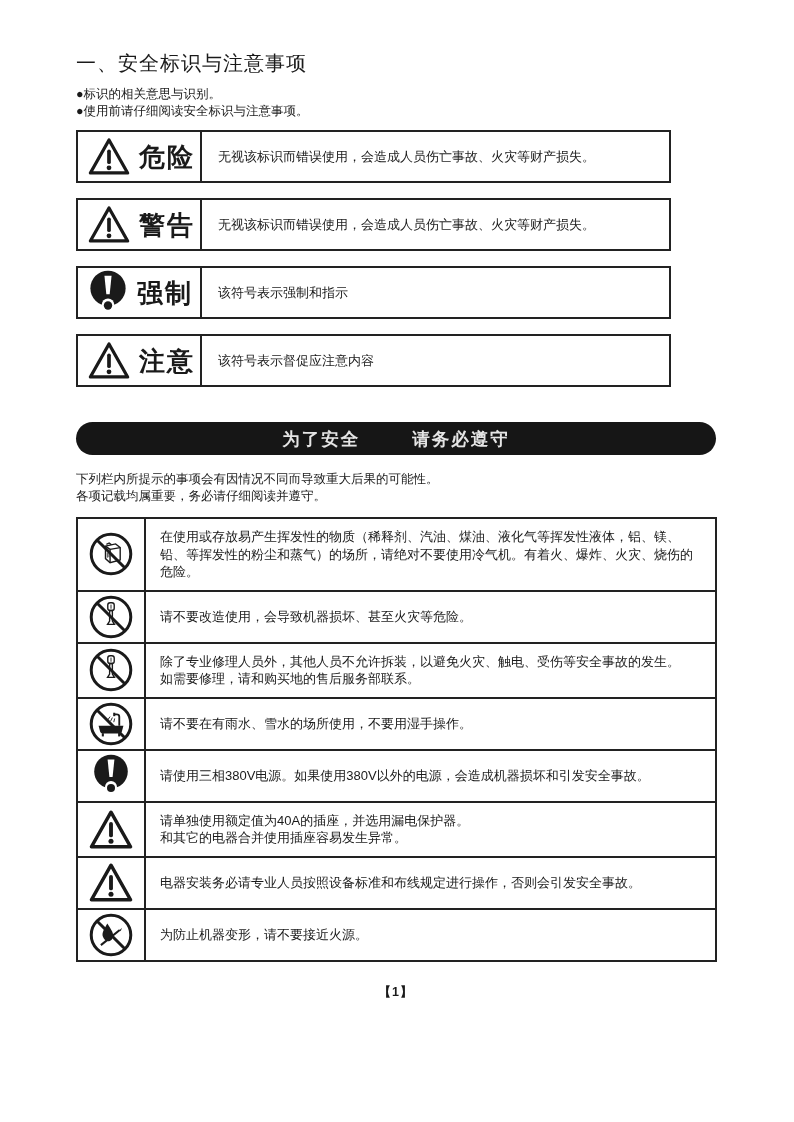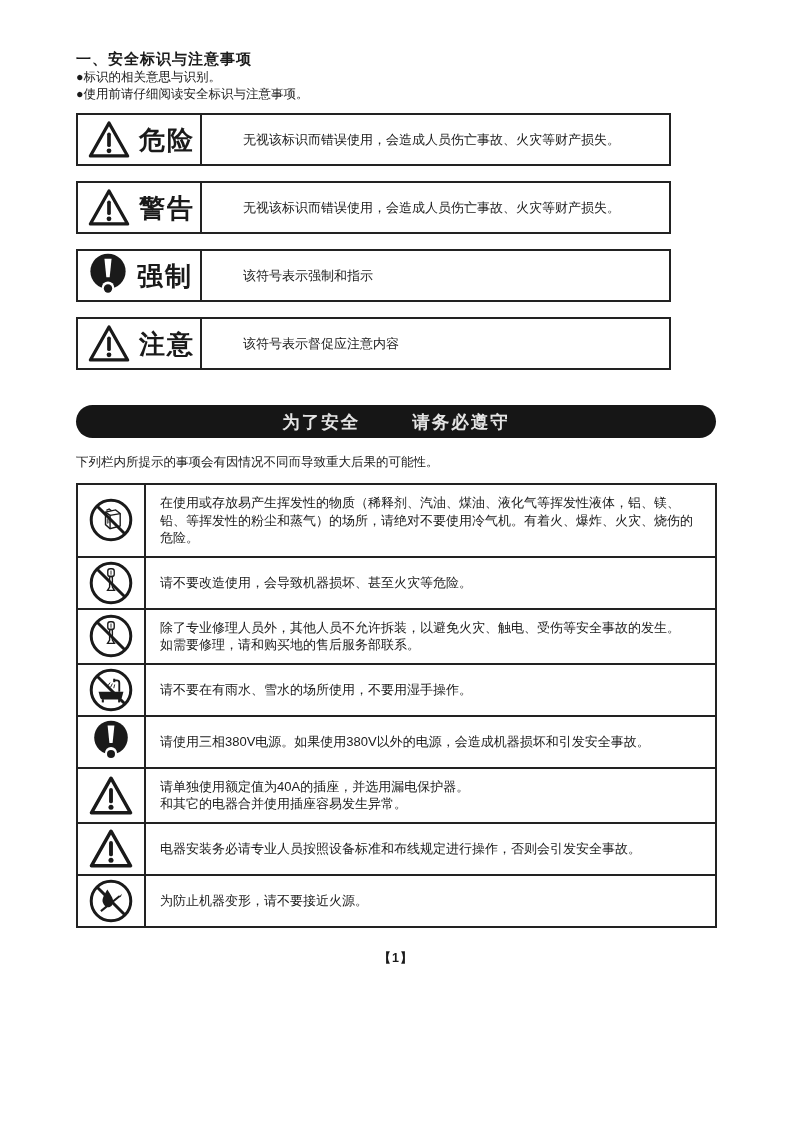--- a/index.html
+++ b/index.html
@@ -3,35 +3,35 @@
 <meta charset="utf-8">
 <style>
   * { margin:0; padding:0; box-sizing:border-box; }
   html,body { background:#e8e8e8; }
   .page {
     width:794px; height:1122px; margin:0 auto; background:#ffffff;
     position:relative; color:#1a1a1a;
     font-family:"Liberation Sans","DejaVu Sans",sans-serif;
     padding:50px 78px 0 76px; overflow:hidden;
   }
-  .title { font-size:15px; font-weight:bold; letter-spacing:1px; margin-bottom:0; }
+  .title { font-size:20px; font-weight:normal; letter-spacing:1px; margin-bottom:9px; }
   .bullet { font-size:12.5px; line-height:16.5px; }
 
   .sigs { margin-top:11px; }
   .sig { width:595px; height:53px; border:2px solid #222; background:#fff;
          display:flex; align-items:stretch; margin-bottom:15px; }
   .sig-left { width:124px; flex:none; border-right:2px solid #222;
               display:flex; align-items:center; padding-left:9px; gap:8px; }
   .sig-word { font-size:26px; font-weight:bold; letter-spacing:2px; line-height:1; }
   .sig-ic { display:block; }
   .sig-ic svg, .tic svg { width:100%; height:100%; display:block; }
   .ic-tri-lg   { width:44px; height:39px; }
   .ic-circ-lg  { width:44px; height:44px; }
   .ic-mand-lg  { width:42px; height:47px; }
-  .sig-text { flex:1; display:flex; align-items:center; padding:0 16px; font-size:13px; line-height:17px;margin-left:25px; }
+  .sig-text { flex:1; display:flex; align-items:center; padding:0 16px; font-size:13px; line-height:17px; }
 
   .banner { margin-top:35px; width:640px; height:33px; background:#161616; border-radius:17px;
             color:#e5e5e5; display:flex; align-items:center; justify-content:center; gap:52px;
             font-size:17.5px; font-weight:bold; letter-spacing:2px; }
 
   .intro { margin-top:16px; font-size:12.5px; line-height:17px; }
 
   table.stable { margin-top:12px; width:641px; border-collapse:collapse; }
   table.stable td { border:2px solid #222; height:52px; vertical-align:middle; }
   td.icell { width:68px; text-align:center; }
@@ -173,20 +173,21 @@
 
   </div>
 
   <div class="banner">
     <span>为了安全</span>
     <span>请务必遵守</span>
   </div>
 
   <div class="intro">
     <p>下列栏内所提示的事项会有因情况不同而导致重大后果的可能性。</p>
+    <p>各项记载均属重要，务必请仔细阅读并遵守。</p>
   </div>
 
   <table class="stable">
     <tbody>
       <tr>
         <td class="icell">
           <span class="tic tic-circle"><svg viewBox="0 0 100 100">
                 <use href="#ic-no-flame"></use>
               </svg></span>
         </td>

